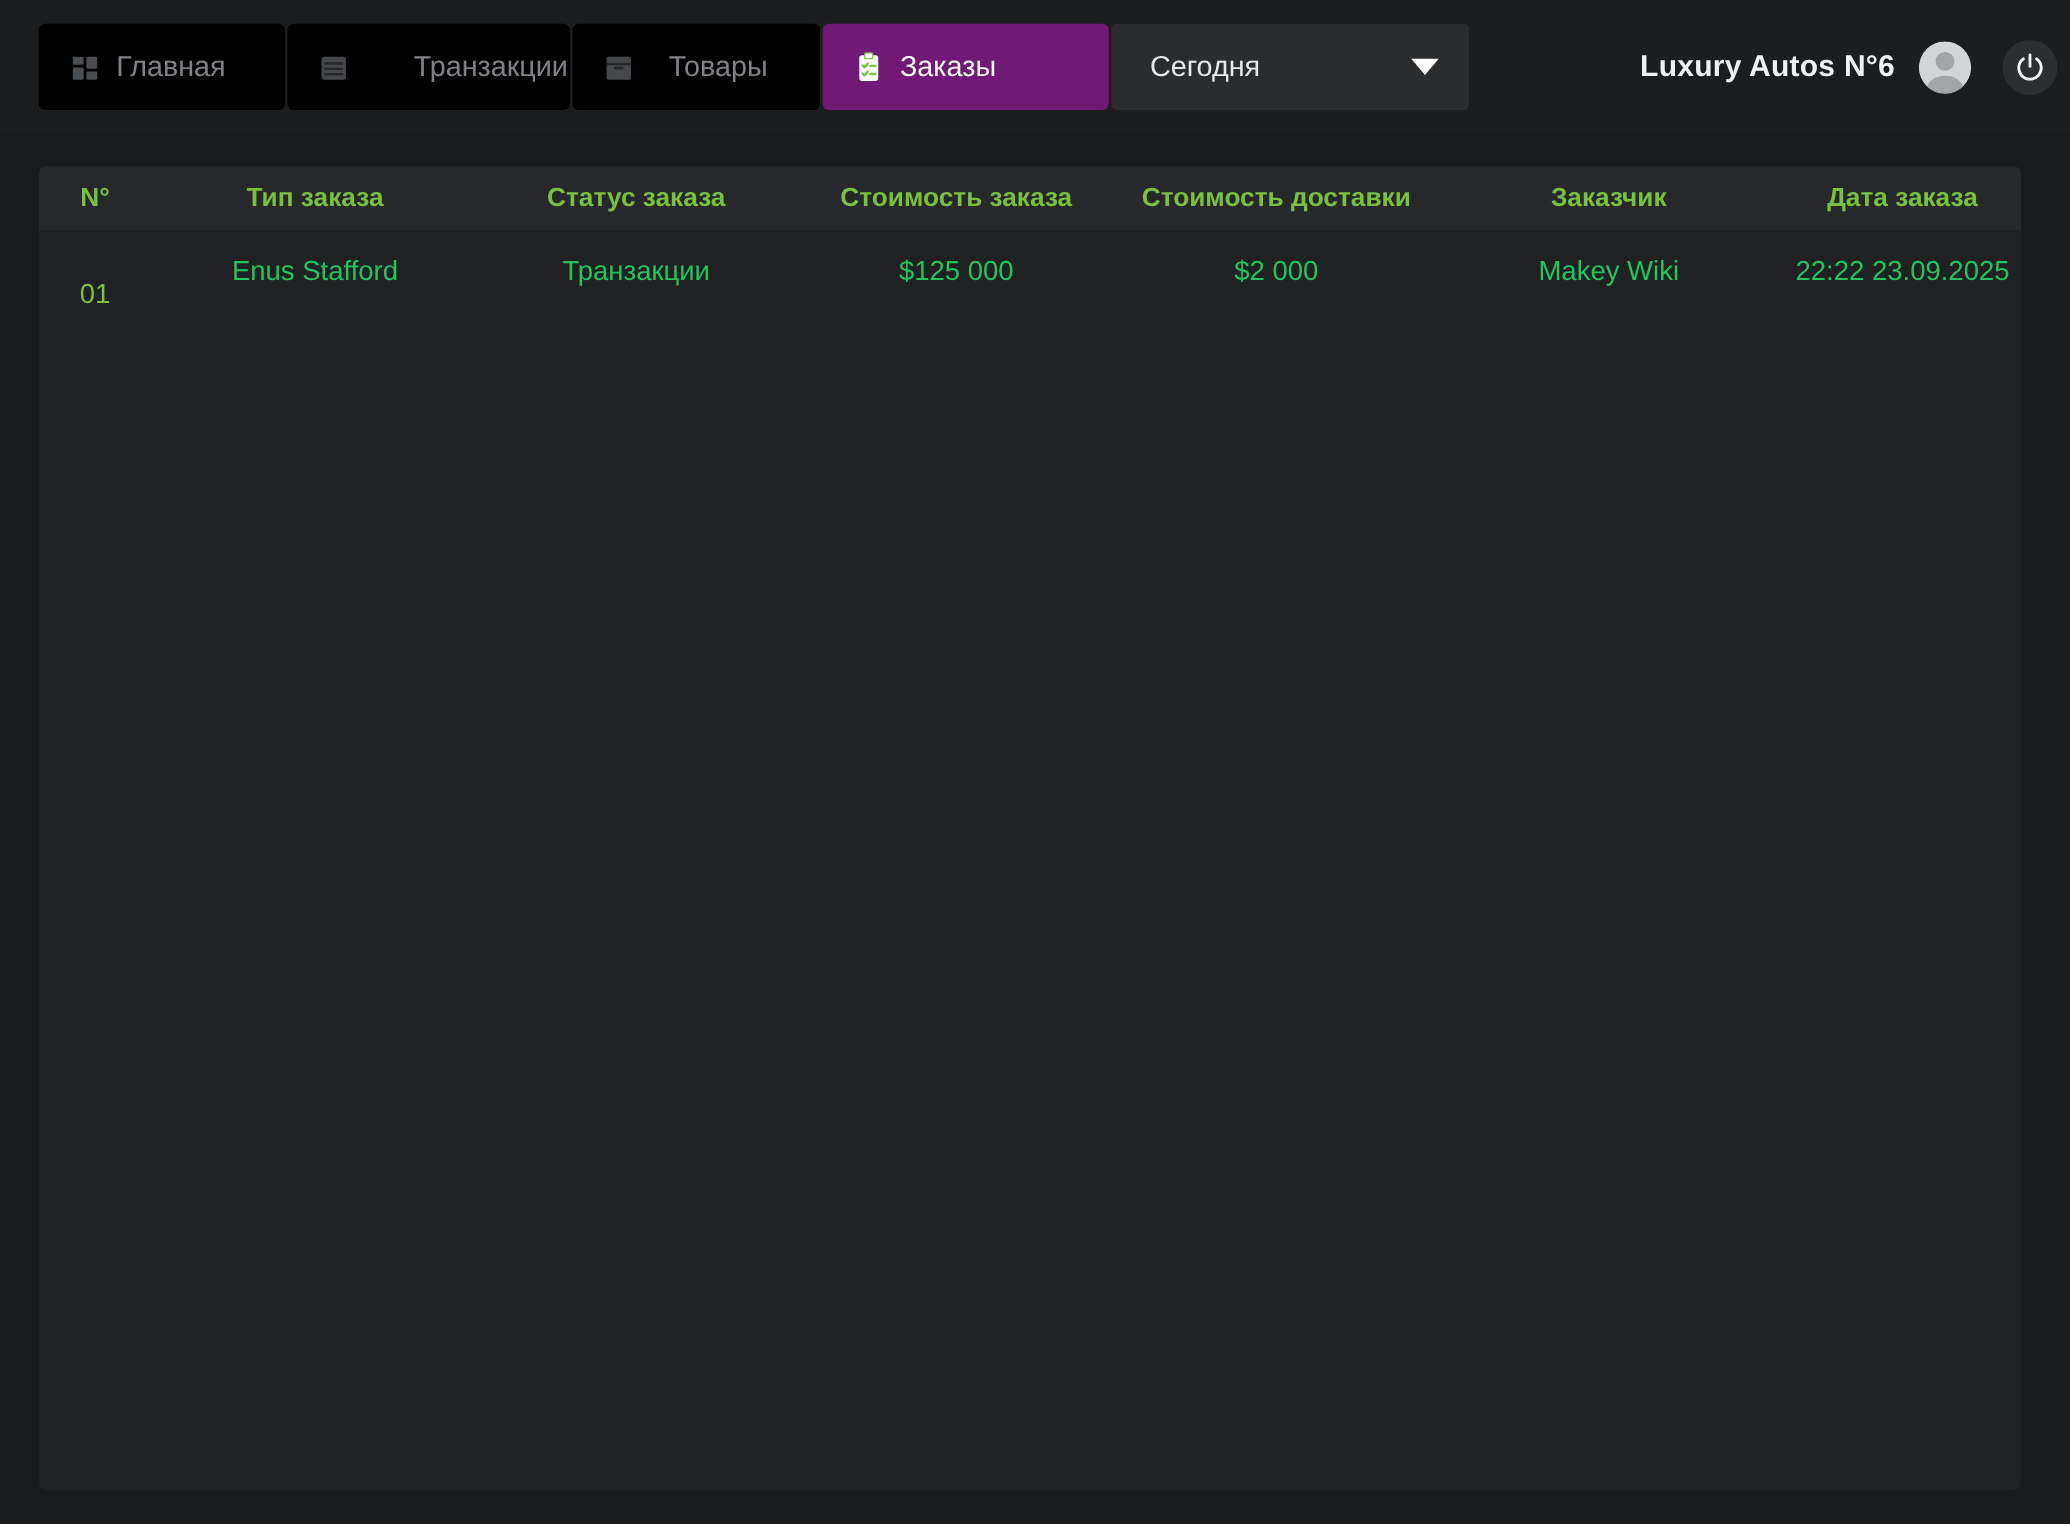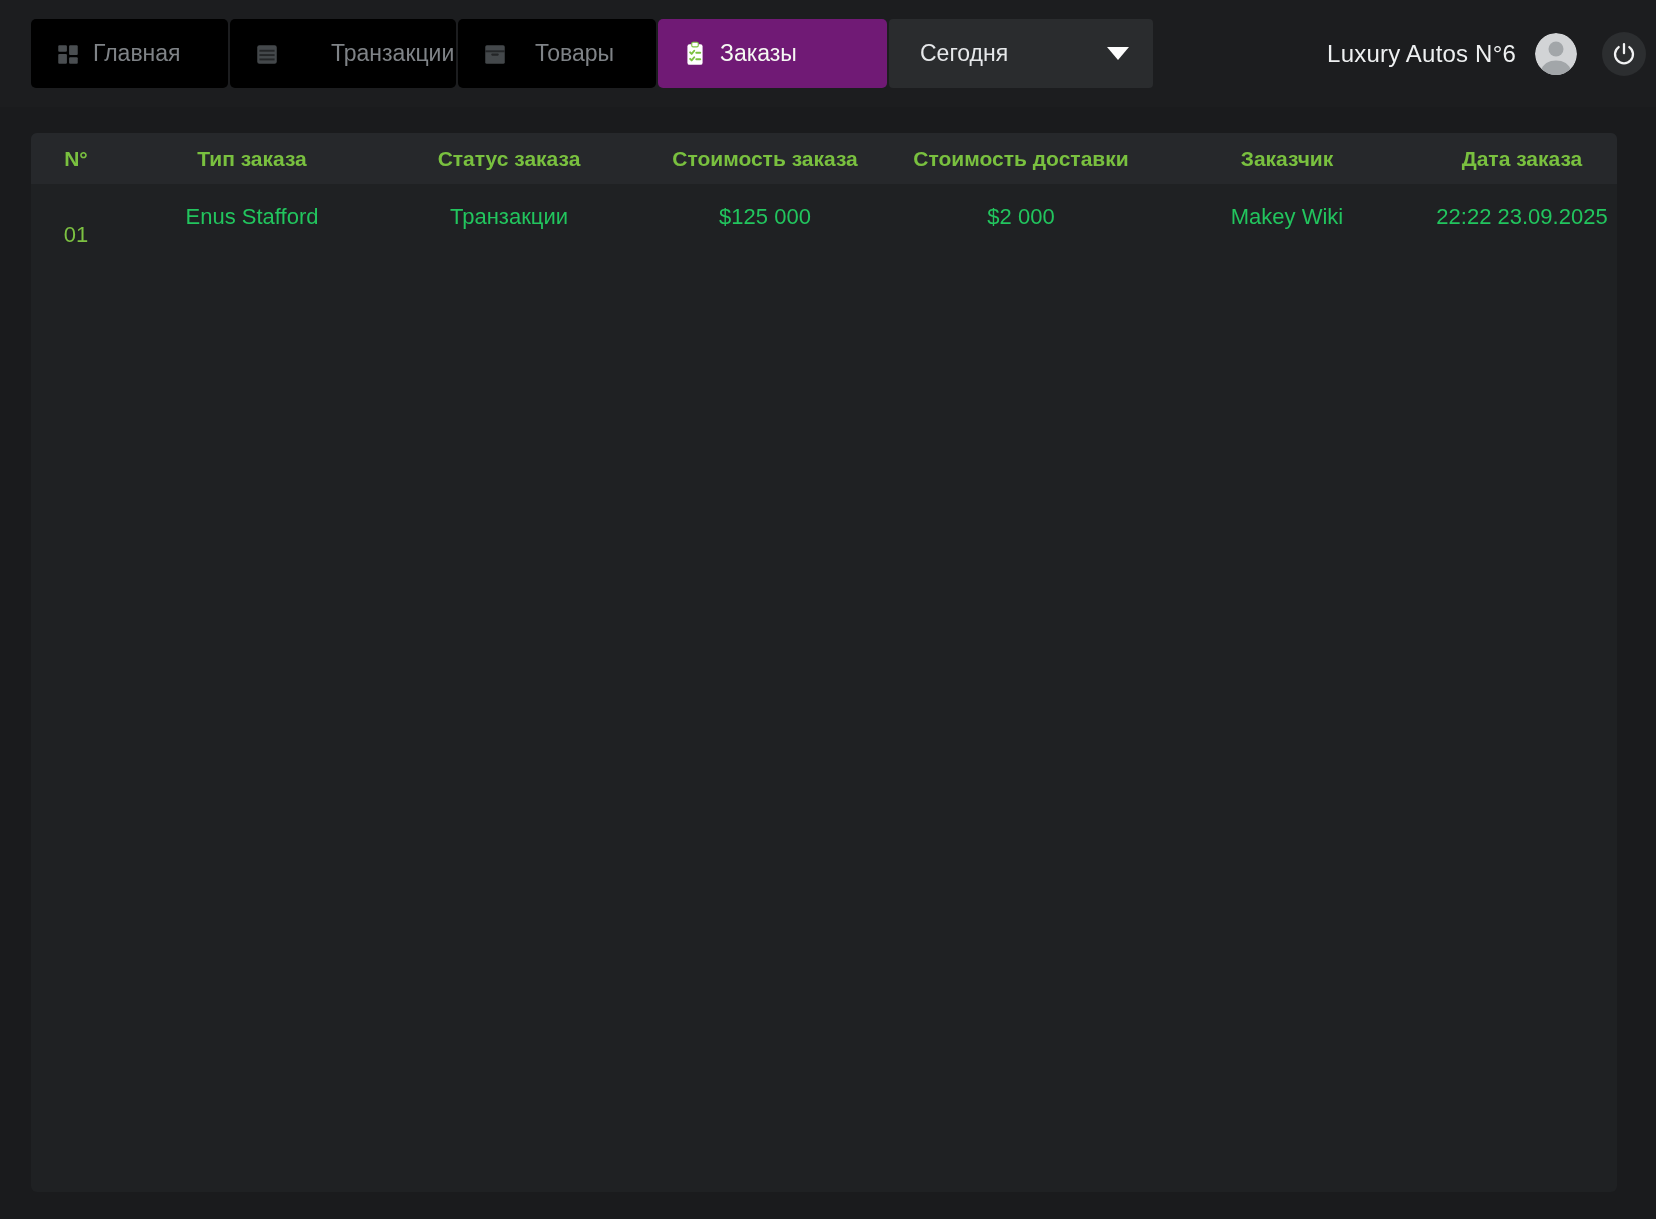--- a/index.html
+++ b/index.html
@@ -30,38 +30,38 @@
   }
   .tab .ticon { width:26px; height:26px; margin-right:12px; flex:0 0 auto; display:block; }
   .tab-1 { width:197px; }
   .tab-2 { width:226px;gap:39px; }
   .tab-3 { width:198px;gap:15px; }
   .tab-4 { width:229px; }
   .tab.active { background:#701a75; color:#f6f8f3; }
 
   .dropdown {
     margin-left:2px;
-    width:264px; height:69px;
+    width:286px; height:69px;
     background:#2a2c2e; border:none; cursor:pointer;
     border-radius:4px;
     display:flex; align-items:center;
     padding:0 24px 0 31px;
     font-size:23px; color:#e6e8ea;
     font-family:inherit;
   }
   .dropdown .caret {
     margin-left:auto;
     width:0; height:0;
     border-left:11px solid transparent;
     border-right:11px solid transparent;
     border-top:13px solid #fdfdfd;
   }
 
   .nav-right { margin-left:auto; display:flex; align-items:center; }
-  .biz-name { font-size:24px; color:#eef0f1; letter-spacing:.2px; }
+  .biz-name { font-size:24px; color:#eef0f1; letter-spacing:.2px;font-weight:bold; }
   .avatar {
     width:42px; height:42px; margin-left:19px;
     border-radius:50%; overflow:hidden; flex:0 0 auto;
     cursor:pointer;
   }
   .power-btn {
     width:44px; height:44px; margin-left:25px;
     border-radius:50%; background:#2c2e30; border:none; cursor:pointer;
     display:flex; align-items:center; justify-content:center;
   }

